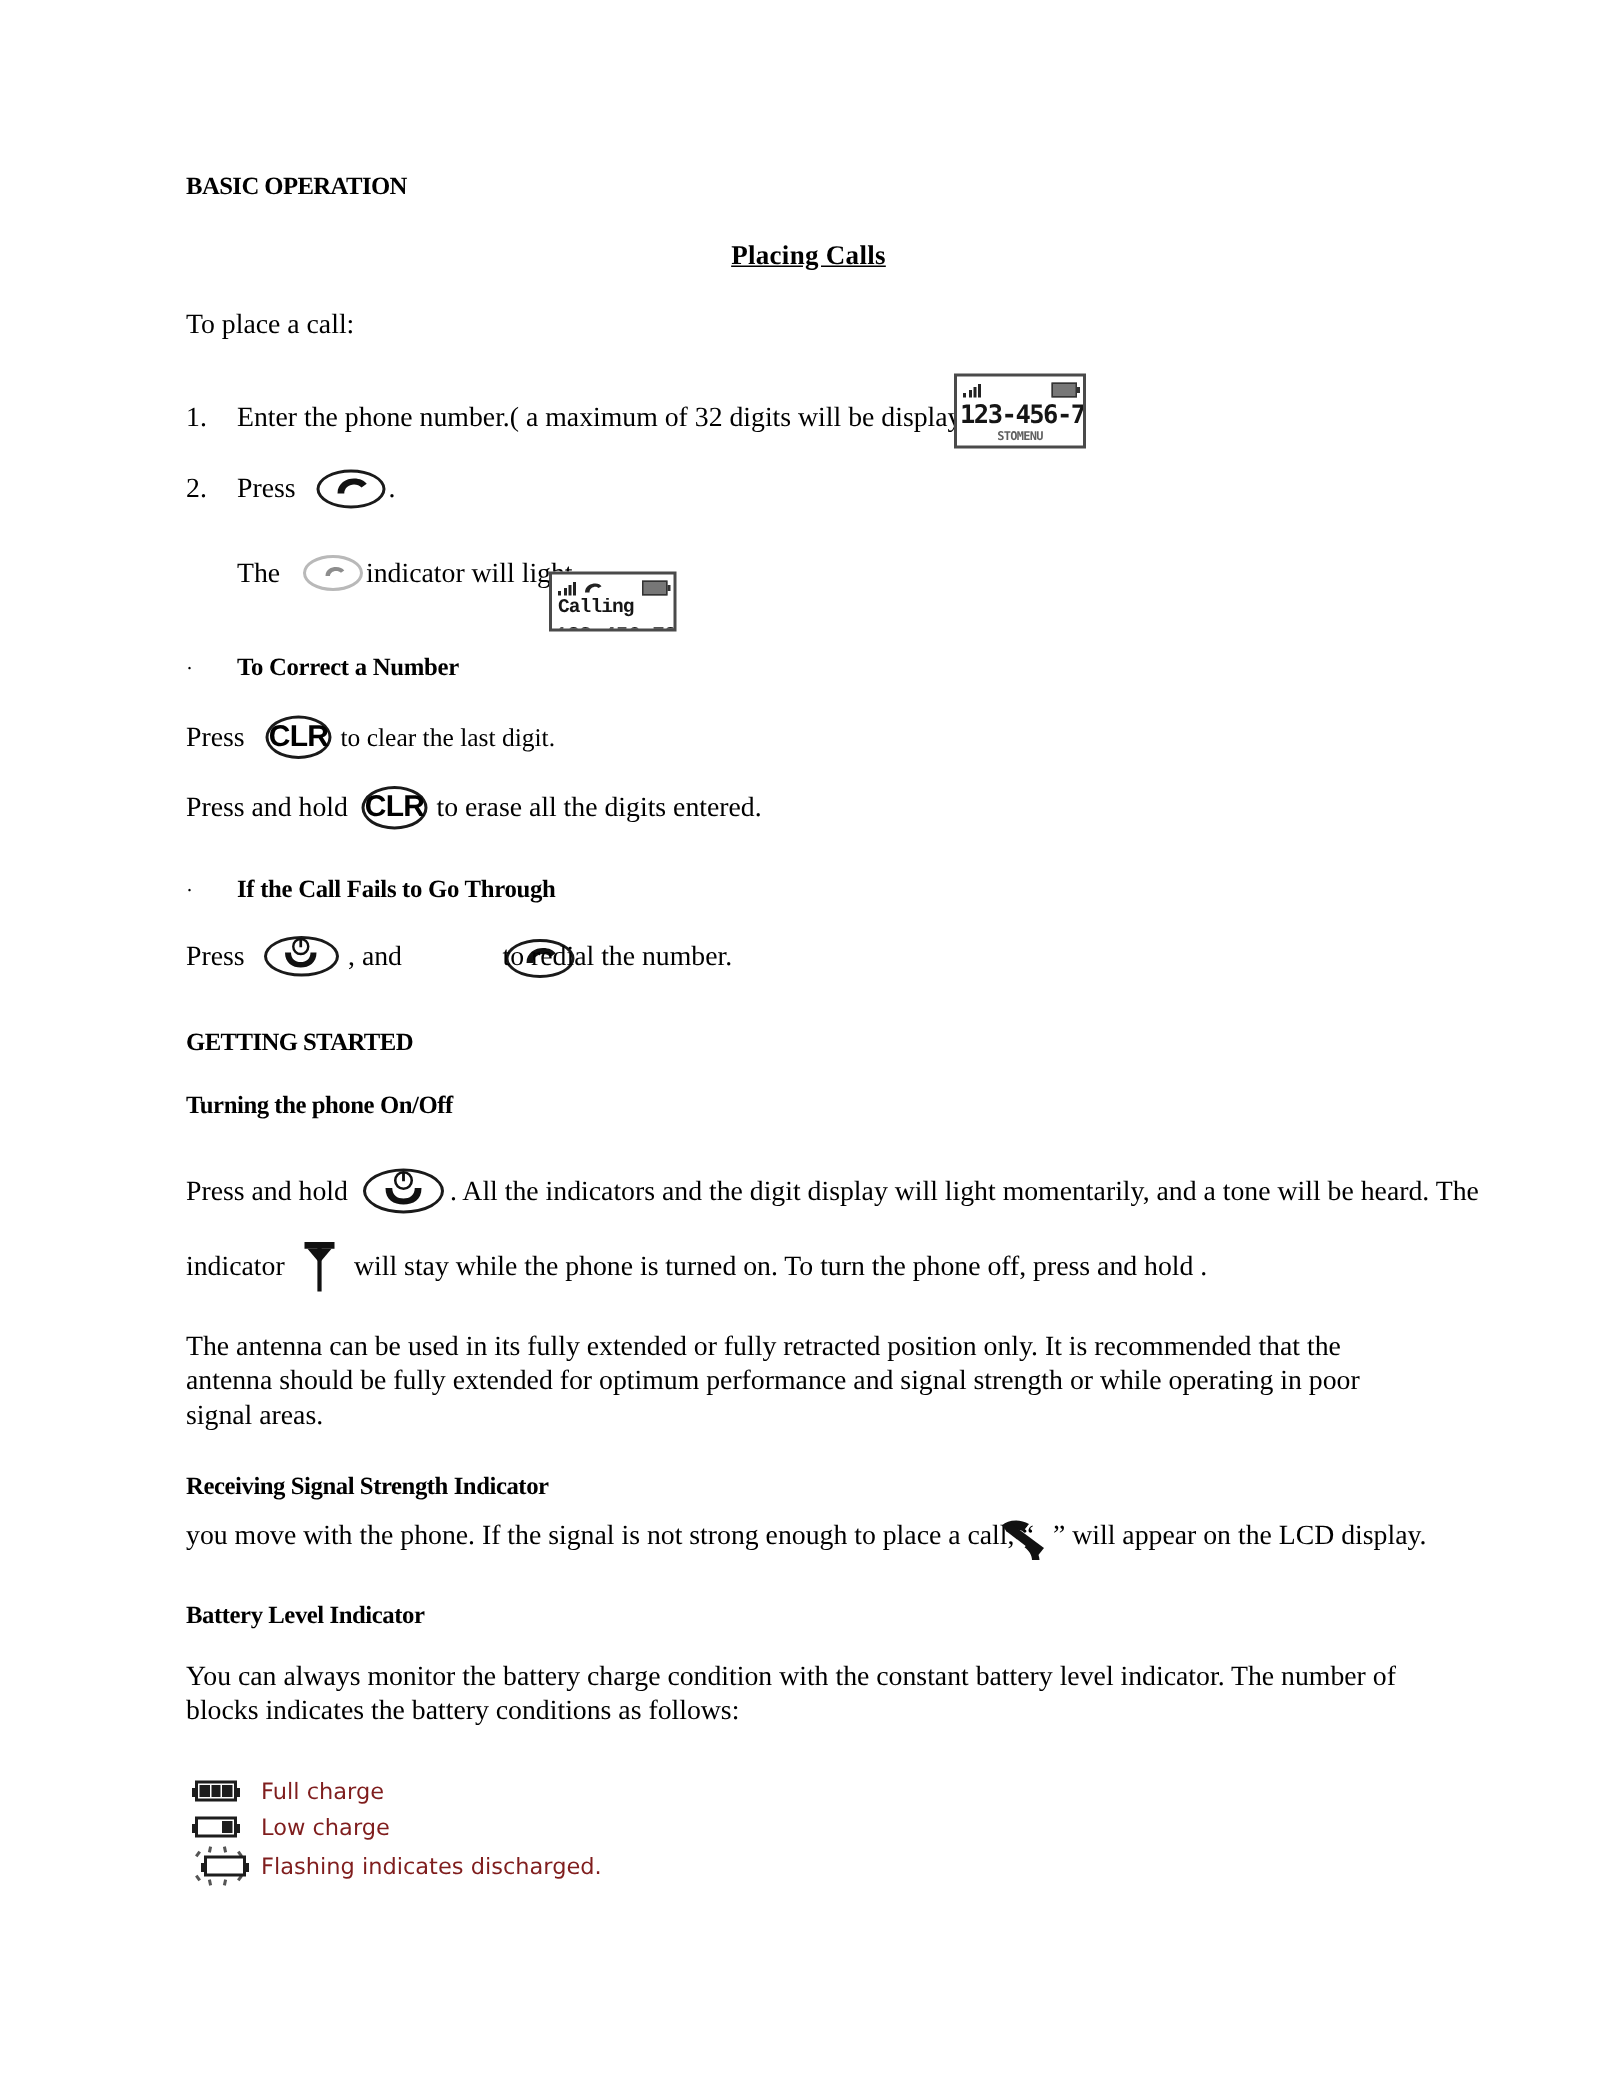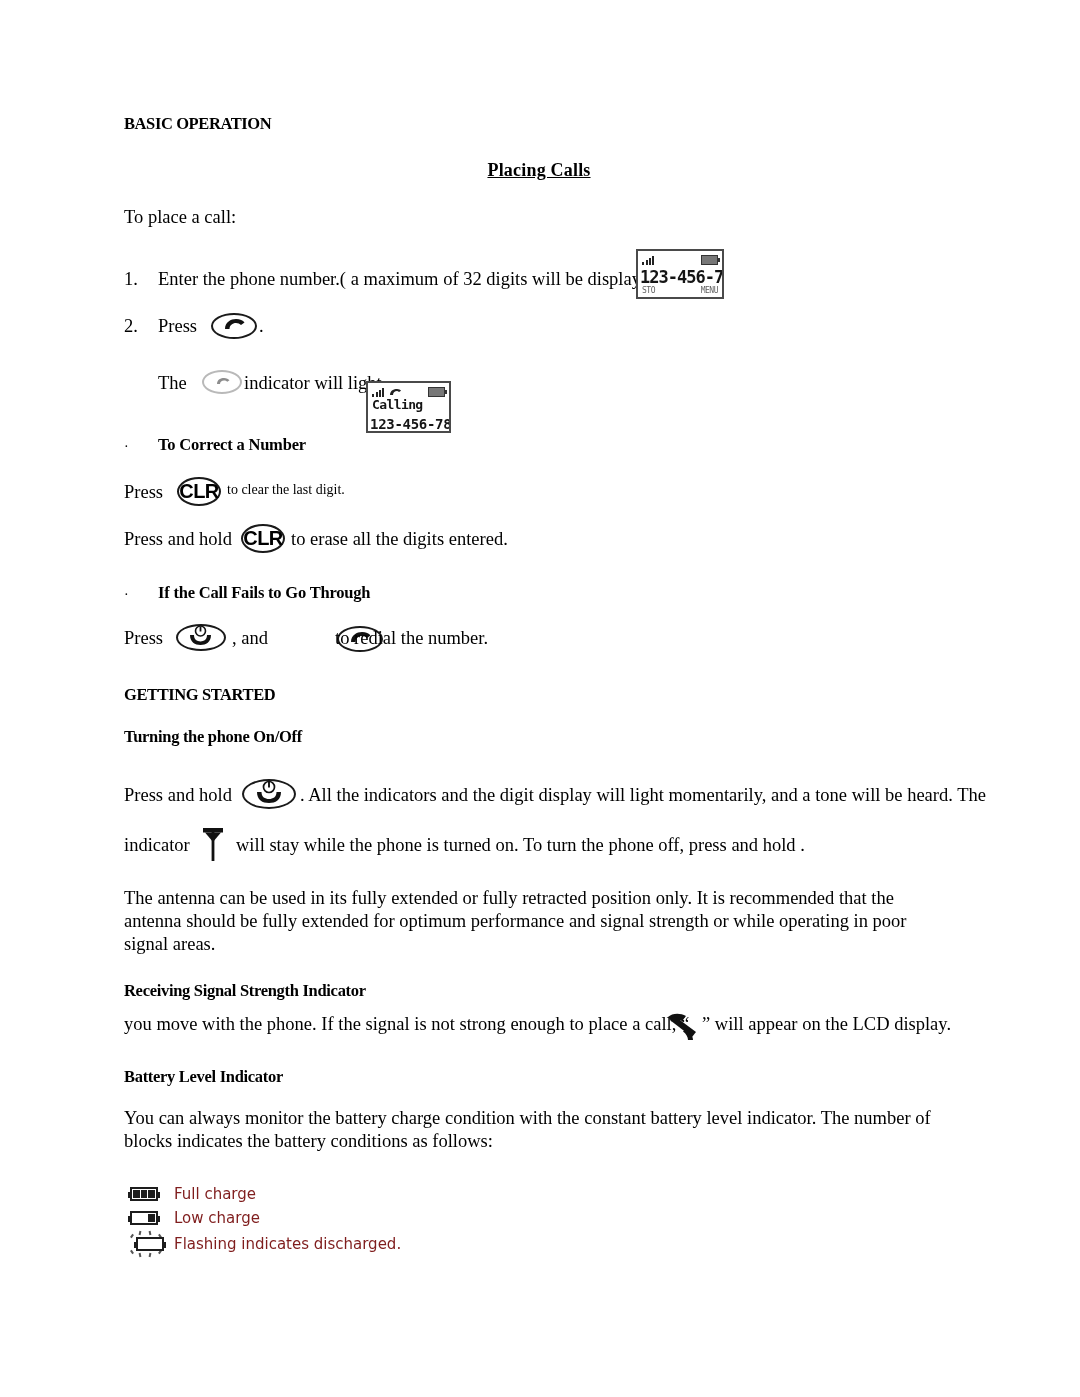--- a/index.html
+++ b/index.html
@@ -132,23 +132,23 @@
     left: 2px; right: 2px;
     font-weight: bold;
     letter-spacing: -1px;
     color: #151515;
     white-space: nowrap;
   }
   .lcd-soft {
     position: absolute;
     left: 4px; right: 4px;
     display: flex;
-    justify-content: space-between;
+    justify-content: center;
     font-size: 8px;
-    font-weight: normal;
+    font-weight: bold;
     color: #2a2a2a;
     letter-spacing: -0.5px;
     opacity: 0.75;
   }
   .lcd-word {
     position: absolute;
     left: 4px;
     font-weight: bold;
     color: #151515;
     letter-spacing: -0.6px;
@@ -271,21 +271,21 @@
       <span class="key-oval abs" style="left:78px; top:9px; width:40px; height:24px;">
         <span class="oval-ring faint"></span>
         <svg viewBox="0 0 40 24" width="40" height="24" style="position:absolute;left:0;top:0;">
           <path d="M15 14 C15 9.5, 19 8, 22 8 C24.5 8, 26.5 9, 27.5 10.3 L25.3 11.8 C24.5 11, 23.3 10.6, 22 10.6 C19.8 10.6, 18 12, 18 14 Z" fill="#8d8d8d"></path>
         </svg>
       </span>
 
       <span class="abs" style="left:120px; top:12px; font-size:18.5px;">indicator will light.</span>
 
       
-      <div class="lcd abs" style="left:242px; top:-4px; width:85px; height:52px;">
+      <div class="lcd abs" style="left:242px; top:-4px; width:85px; height:40px;font-family:Liberation Mono, monospace;">
         <div class="lcd-top">
           <span class="bars">
             <i class="dot"></i>
               <i></i>
               <i></i>
               <i></i>
           </span>
           <svg viewBox="0 0 14 10" width="14" height="10" style="margin-left:-22px;">
             <path d="M2 8 C2 3.5, 6 2, 9 2 C11 2, 12.3 2.8, 13 3.8 L11 5 C10.4 4.4, 9.6 4.1, 9 4.1 C7 4.1, 5 5.5, 5 8 Z" fill="#222"></path>
           </svg>
@@ -300,21 +300,21 @@
       <span class="abs" style="left:0; top:4px; font-size:14px;">·</span>
       <span class="abs bullet-head" style="left:34px; top:0;">To Correct a Number</span>
     </div>
 
     <div style="margin-top:15px; position:relative; height:34px;">
       <span class="abs" style="left:0; top:6px; font-size:18.5px;">Press</span>
       <span class="clr-key abs" style="left:53px; top:1px;">
         <span class="oval-ring"></span>
         <span class="lbl">CLR</span>
       </span>
-      <span class="abs" style="left:103px; top:6px; font-size:14px;">to clear the last digit.</span>
+      <span class="abs" style="left:103px; top:6px; font-size:17px;">to clear the last digit.</span>
     </div>
 
     <div style="margin-top:13px; position:relative; height:34px;">
       <span class="abs" style="left:0; top:6px; font-size:18.5px;">Press and hold</span>
       <span class="clr-key abs" style="left:117px; top:1px;">
         <span class="oval-ring"></span>
         <span class="lbl">CLR</span>
       </span>
       <span class="abs" style="left:167px; top:6px; font-size:18.5px;">to erase all the digits entered.</span>
     </div>

